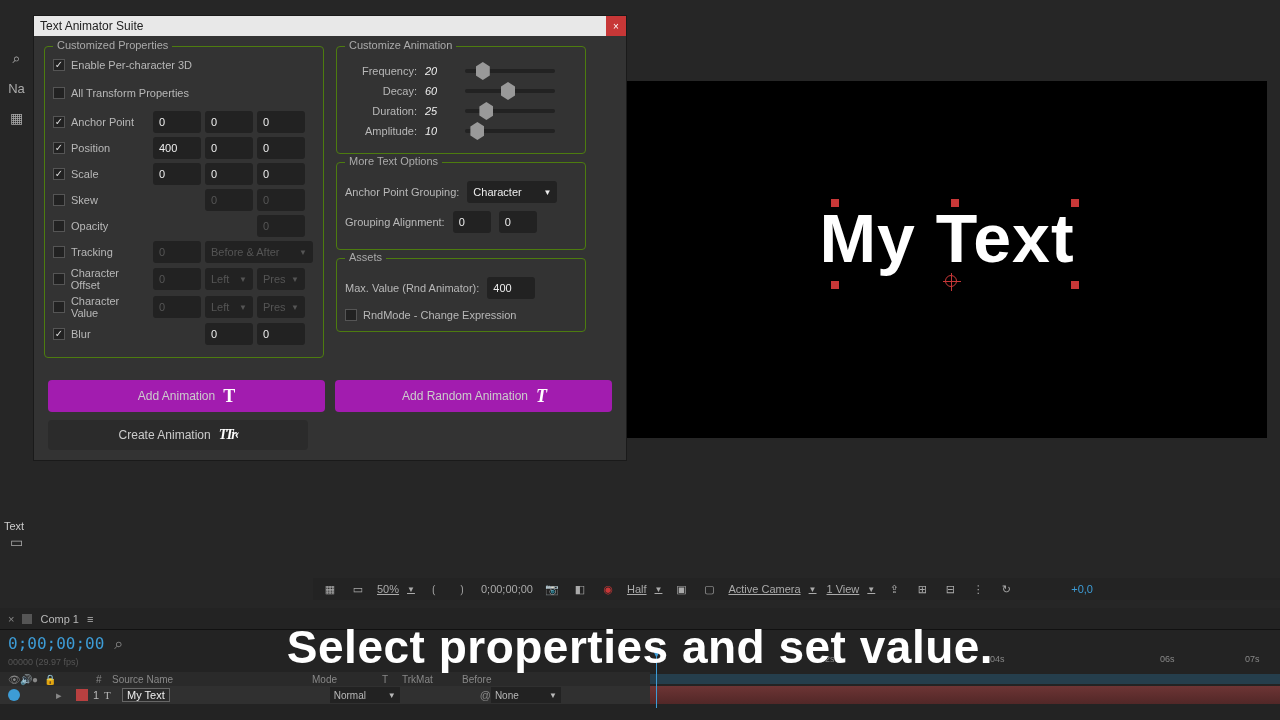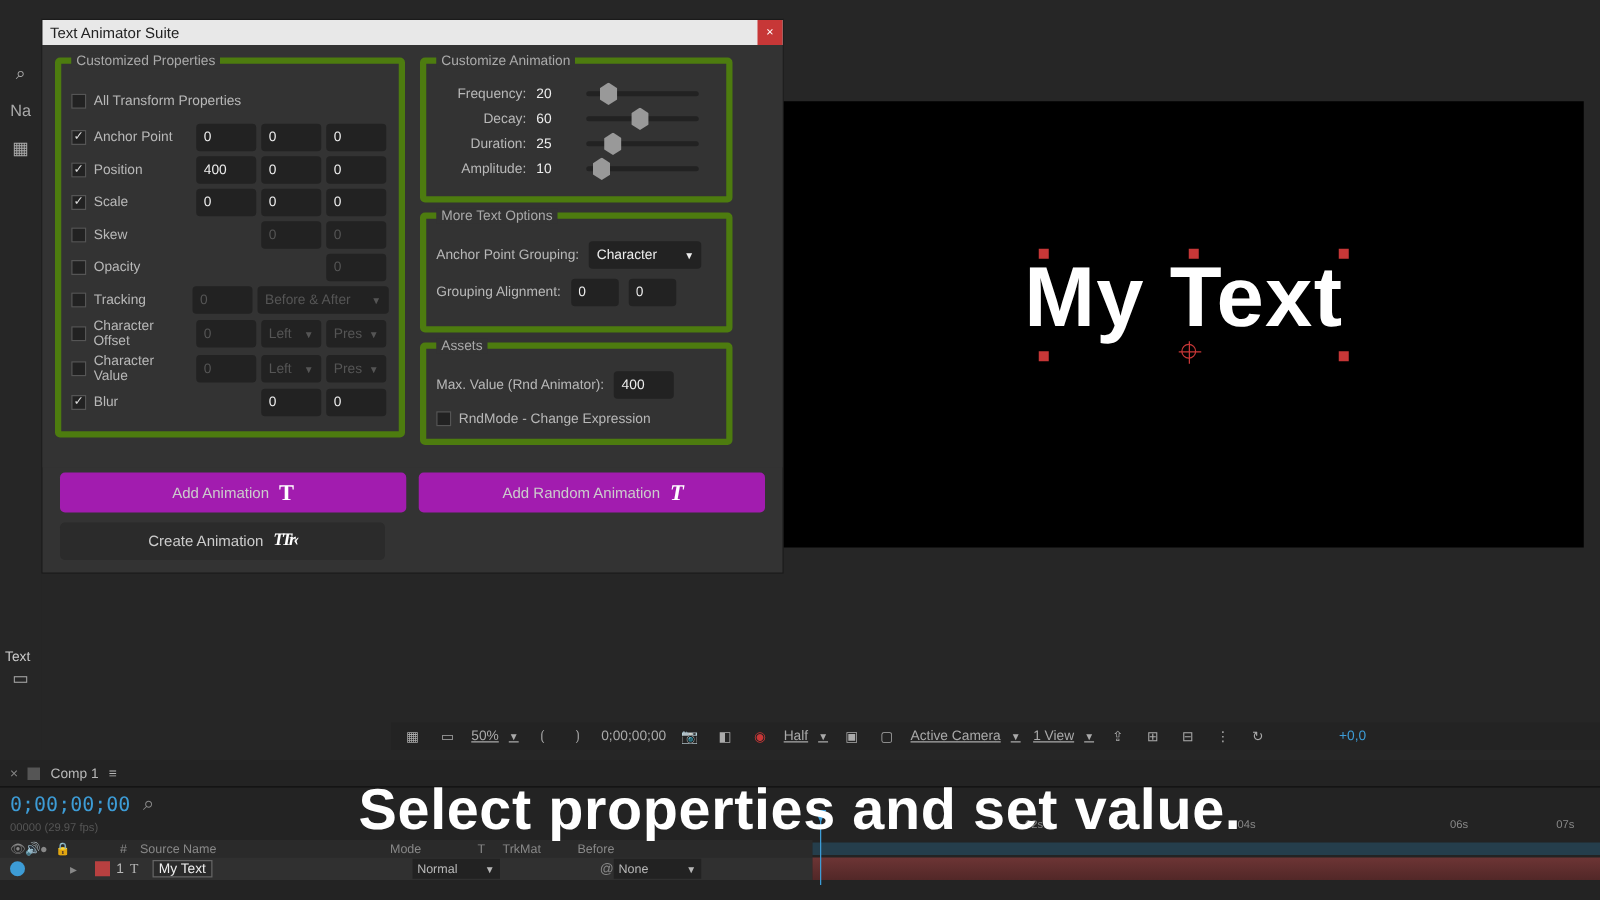--- a/index.html
+++ b/index.html
@@ -3,41 +3,41 @@
 <meta charset="utf-8">
 <style>
 * { box-sizing: border-box; margin: 0; padding: 0; font-family: "Segoe UI", Arial, sans-serif; }
 body { background: #262626; color: #b8b8b8; width: 1280px; height: 720px; overflow: hidden; position: relative; }
 
 .dialog { position: absolute; left: 33px; top: 15px; width: 594px; background: #333; border: 1px solid #1a1a1a; }
 .titlebar { background: #e8e8e8; height: 20px; display: flex; align-items: center; padding: 0 6px; color: #222; font-size: 12px; position: relative; }
 .close-btn { position: absolute; right: 0; top: 0; width: 20px; height: 20px; background: #c73737; color: #fff; display: flex; align-items: center; justify-content: center; font-size: 10px; cursor: pointer; }
 
 .dialog-body { background: #333; padding: 10px; display: flex; gap: 12px; }
-.fieldset { border: 5px solid #4d7c0f; border-radius: 4px; padding: 10px 8px 8px; position: relative; margin-bottom: 8px; }
+.fieldset { border: 1px solid #4d7c0f; border-radius: 4px; padding: 10px 8px 8px; position: relative; margin-bottom: 8px; }
 .legend { font-size: 11px; color: #aaa; position: absolute; top: -8px; left: 8px; background: #333; padding: 0 4px; }
 
 .left-col { width: 280px; }
 .right-col { width: 250px; }
 
 .check-row { display: flex; align-items: center; gap: 6px; font-size: 11px; padding: 2px 0; }
 .checkbox { width: 12px; height: 12px; background: #222; border: 1px solid #555; display: flex; align-items: center; justify-content: center; cursor: pointer; }
 .checkbox.checked::after { content: "✓"; color: #ddd; font-size: 10px; line-height: 1; }
 
 .prop-row { display: flex; align-items: center; gap: 4px; margin: 4px 0; }
 .prop-label { width: 96px; font-size: 11px; display: flex; align-items: center; gap: 6px; }
 .num-input { width: 48px; height: 22px; background: #222; border: none; color: #eee; font-size: 11px; padding: 0 6px; border-radius: 3px; }
 .num-input.disabled { color: #555; }
 .drop { height: 22px; background: #222; border: none; color: #aaa; font-size: 11px; padding: 0 6px; border-radius: 3px; display: flex; align-items: center; justify-content: space-between; cursor: pointer; }
 .drop.disabled { color: #555; }
 .caret { font-size: 8px; margin-left: 4px; }
 
 .slider-row { display: flex; align-items: center; gap: 8px; margin: 8px 0; }
 .slider-label { width: 72px; text-align: right; font-size: 11px; }
-.slider-val { width: 32px; font-size: 11px; color: #eee; }
+.slider-val { width: 32px; font-size: 11px; color: #eee; font-style: italic; }
 .slider-track { position: relative; width: 90px; height: 4px; background: #222; border-radius: 2px; }
 .slider-thumb { position: absolute; top: -7px; width: 14px; height: 18px; background: #999; clip-path: polygon(50% 0, 100% 25%, 100% 75%, 50% 100%, 0 75%, 0 25%); cursor: pointer; }
 
 .btn-row { display: flex; gap: 10px; padding: 4px 14px; }
 .big-btn { flex: 1; height: 32px; background: #a21caf; border-radius: 4px; display: flex; align-items: center; justify-content: center; gap: 8px; font-size: 12px; color: #ccc; cursor: pointer; }
 .t-icon { font-family: "Times New Roman", serif; font-weight: bold; font-size: 18px; color: #fff; }
 .t-icon.skew { font-style: italic; letter-spacing: -2px; }
 
 .create-row { padding: 4px 14px 10px; }
 .create-btn { width: 260px; height: 30px; background: #2b2b2b; border-radius: 4px; display: flex; align-items: center; justify-content: center; gap: 8px; font-size: 12px; color: #ccc; cursor: pointer; }
@@ -93,20 +93,24 @@
 <div class="dialog">
   <div class="titlebar">
     <span>Text Animator Suite</span>
     <div class="close-btn">×</div>
   </div>
   <div class="dialog-body">
 
     <div class="left-col">
       <div class="fieldset">
         <div class="legend">Customized Properties</div>
+        <div class="check-row">
+          <div class="checkbox checked"></div>
+          <span>Enable Per-character 3D</span>
+        </div>
         <div style="height:12px"></div>
         <div class="check-row">
           <div class="checkbox"></div>
           <span>All Transform Properties</span>
         </div>
         <div style="height:6px"></div>
 
         <div class="prop-row">
           <div class="prop-label">
               <div class="checkbox checked"></div>

